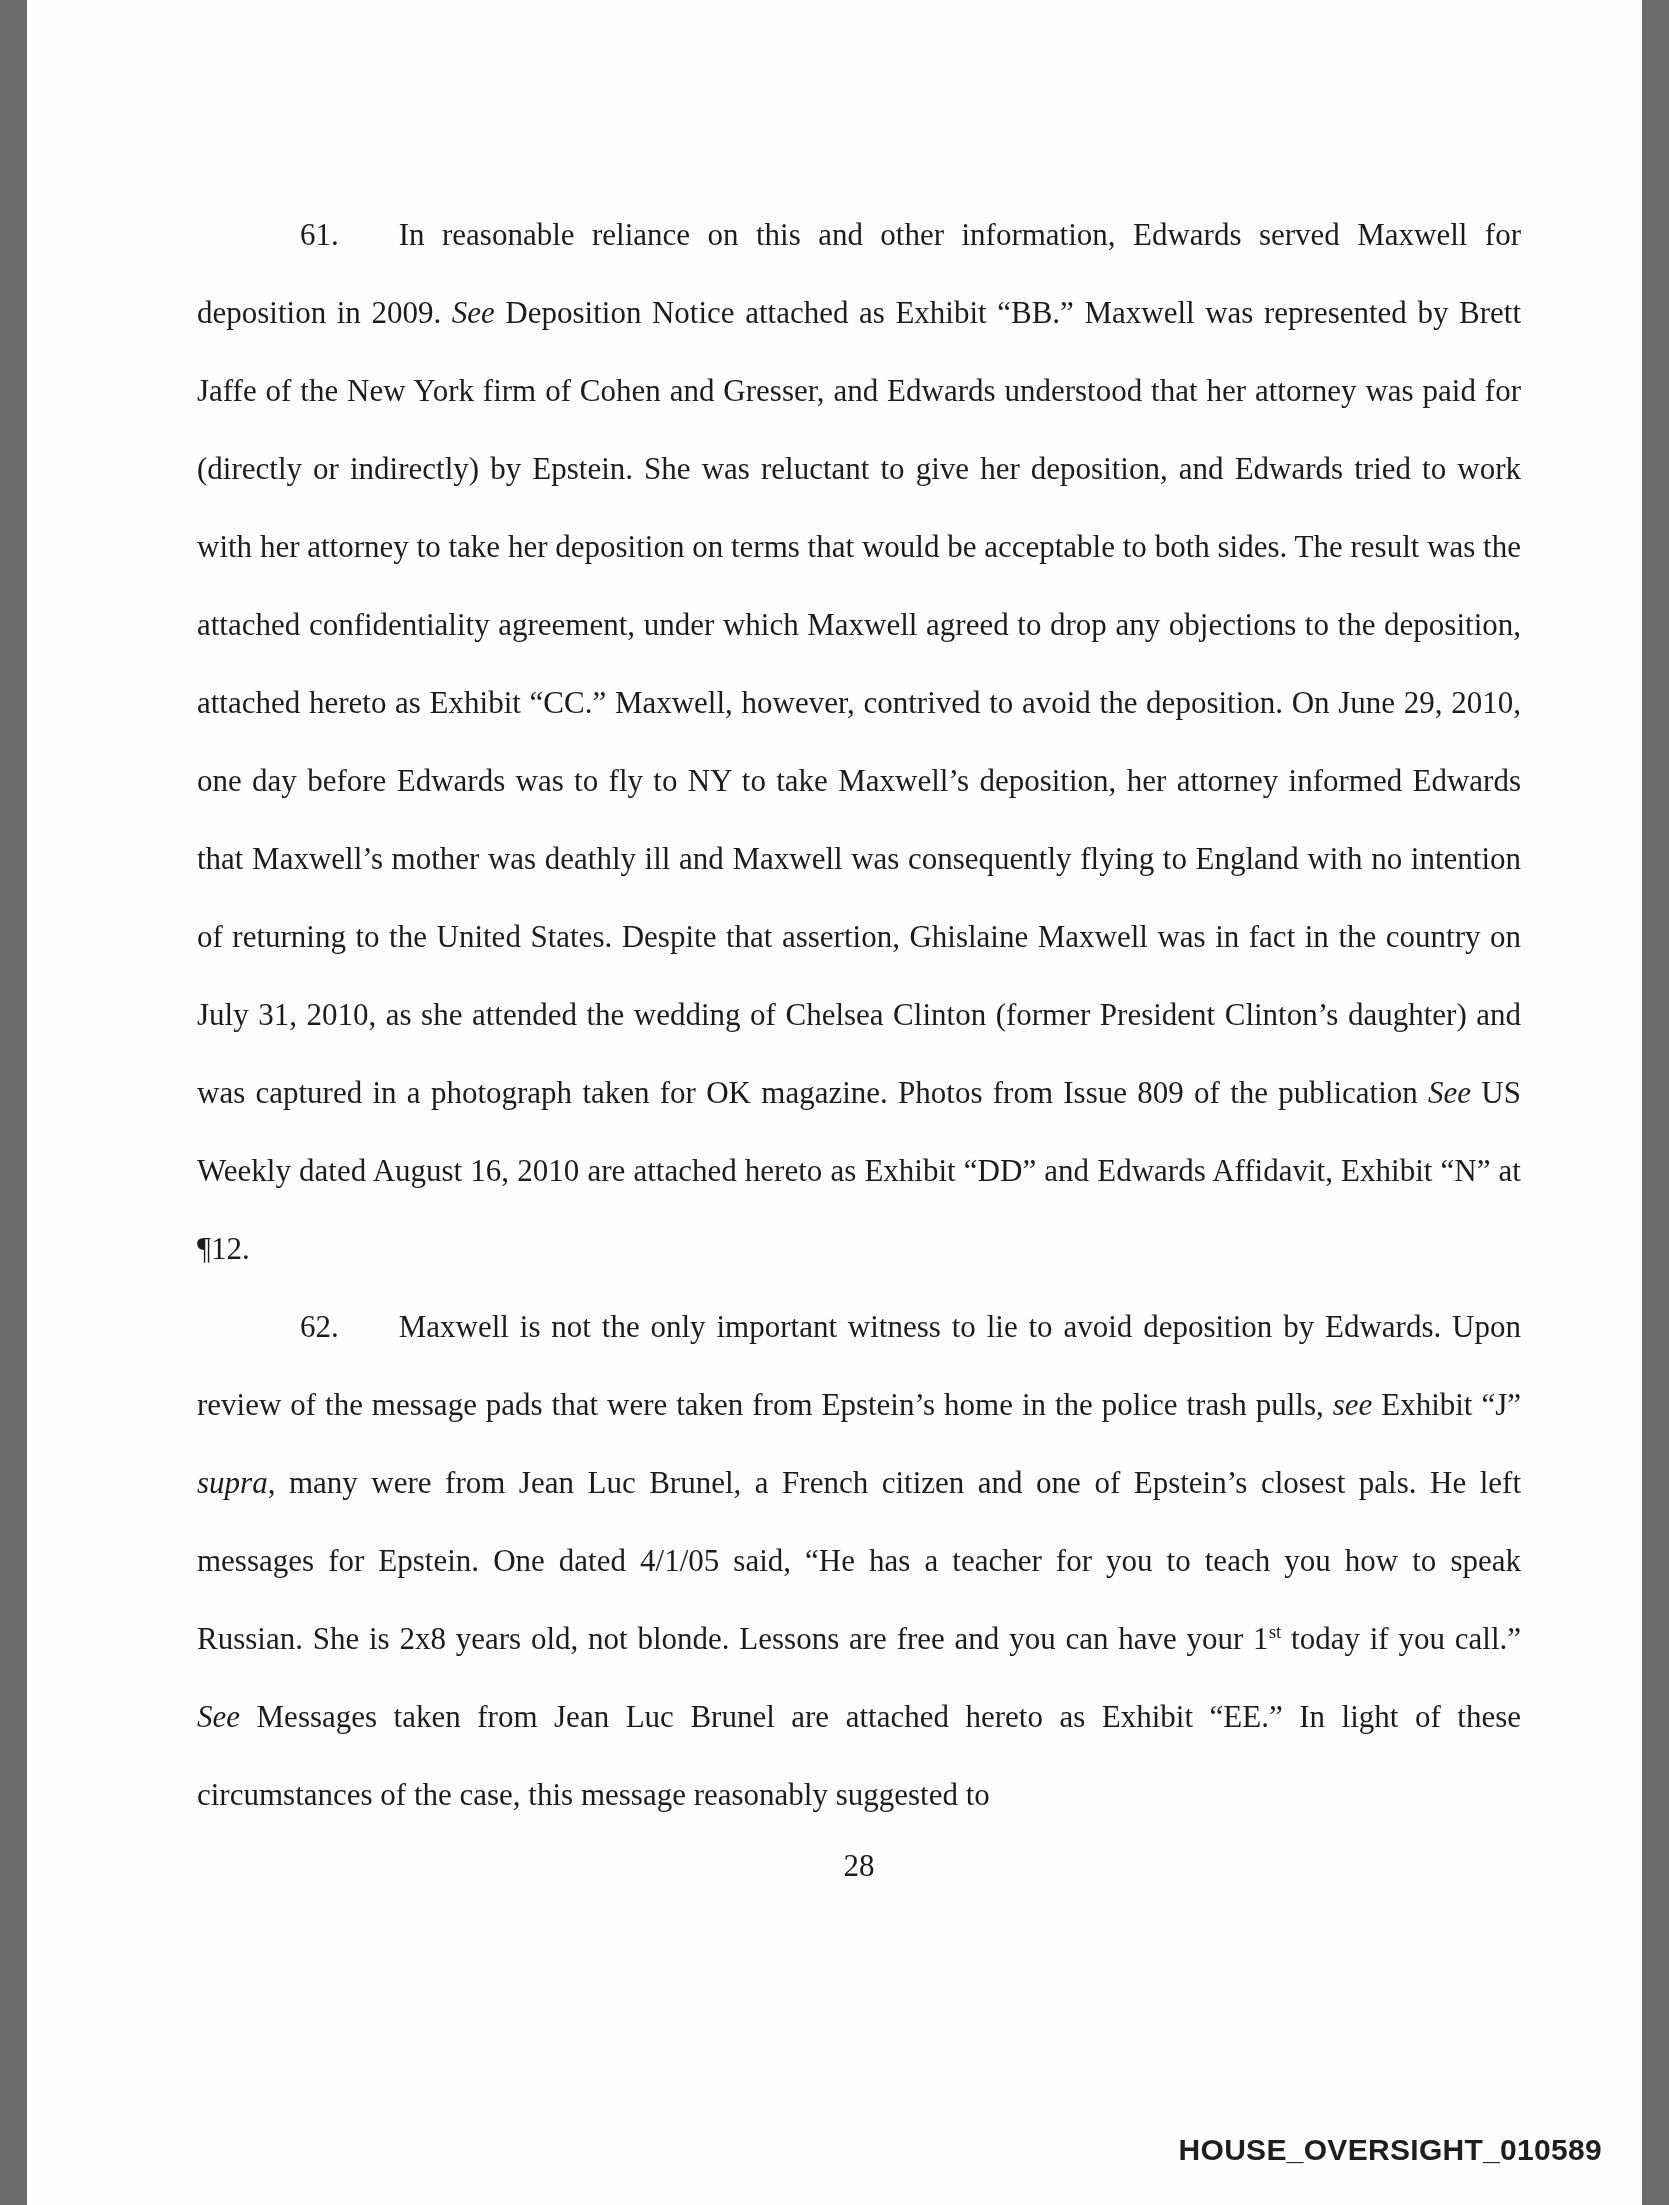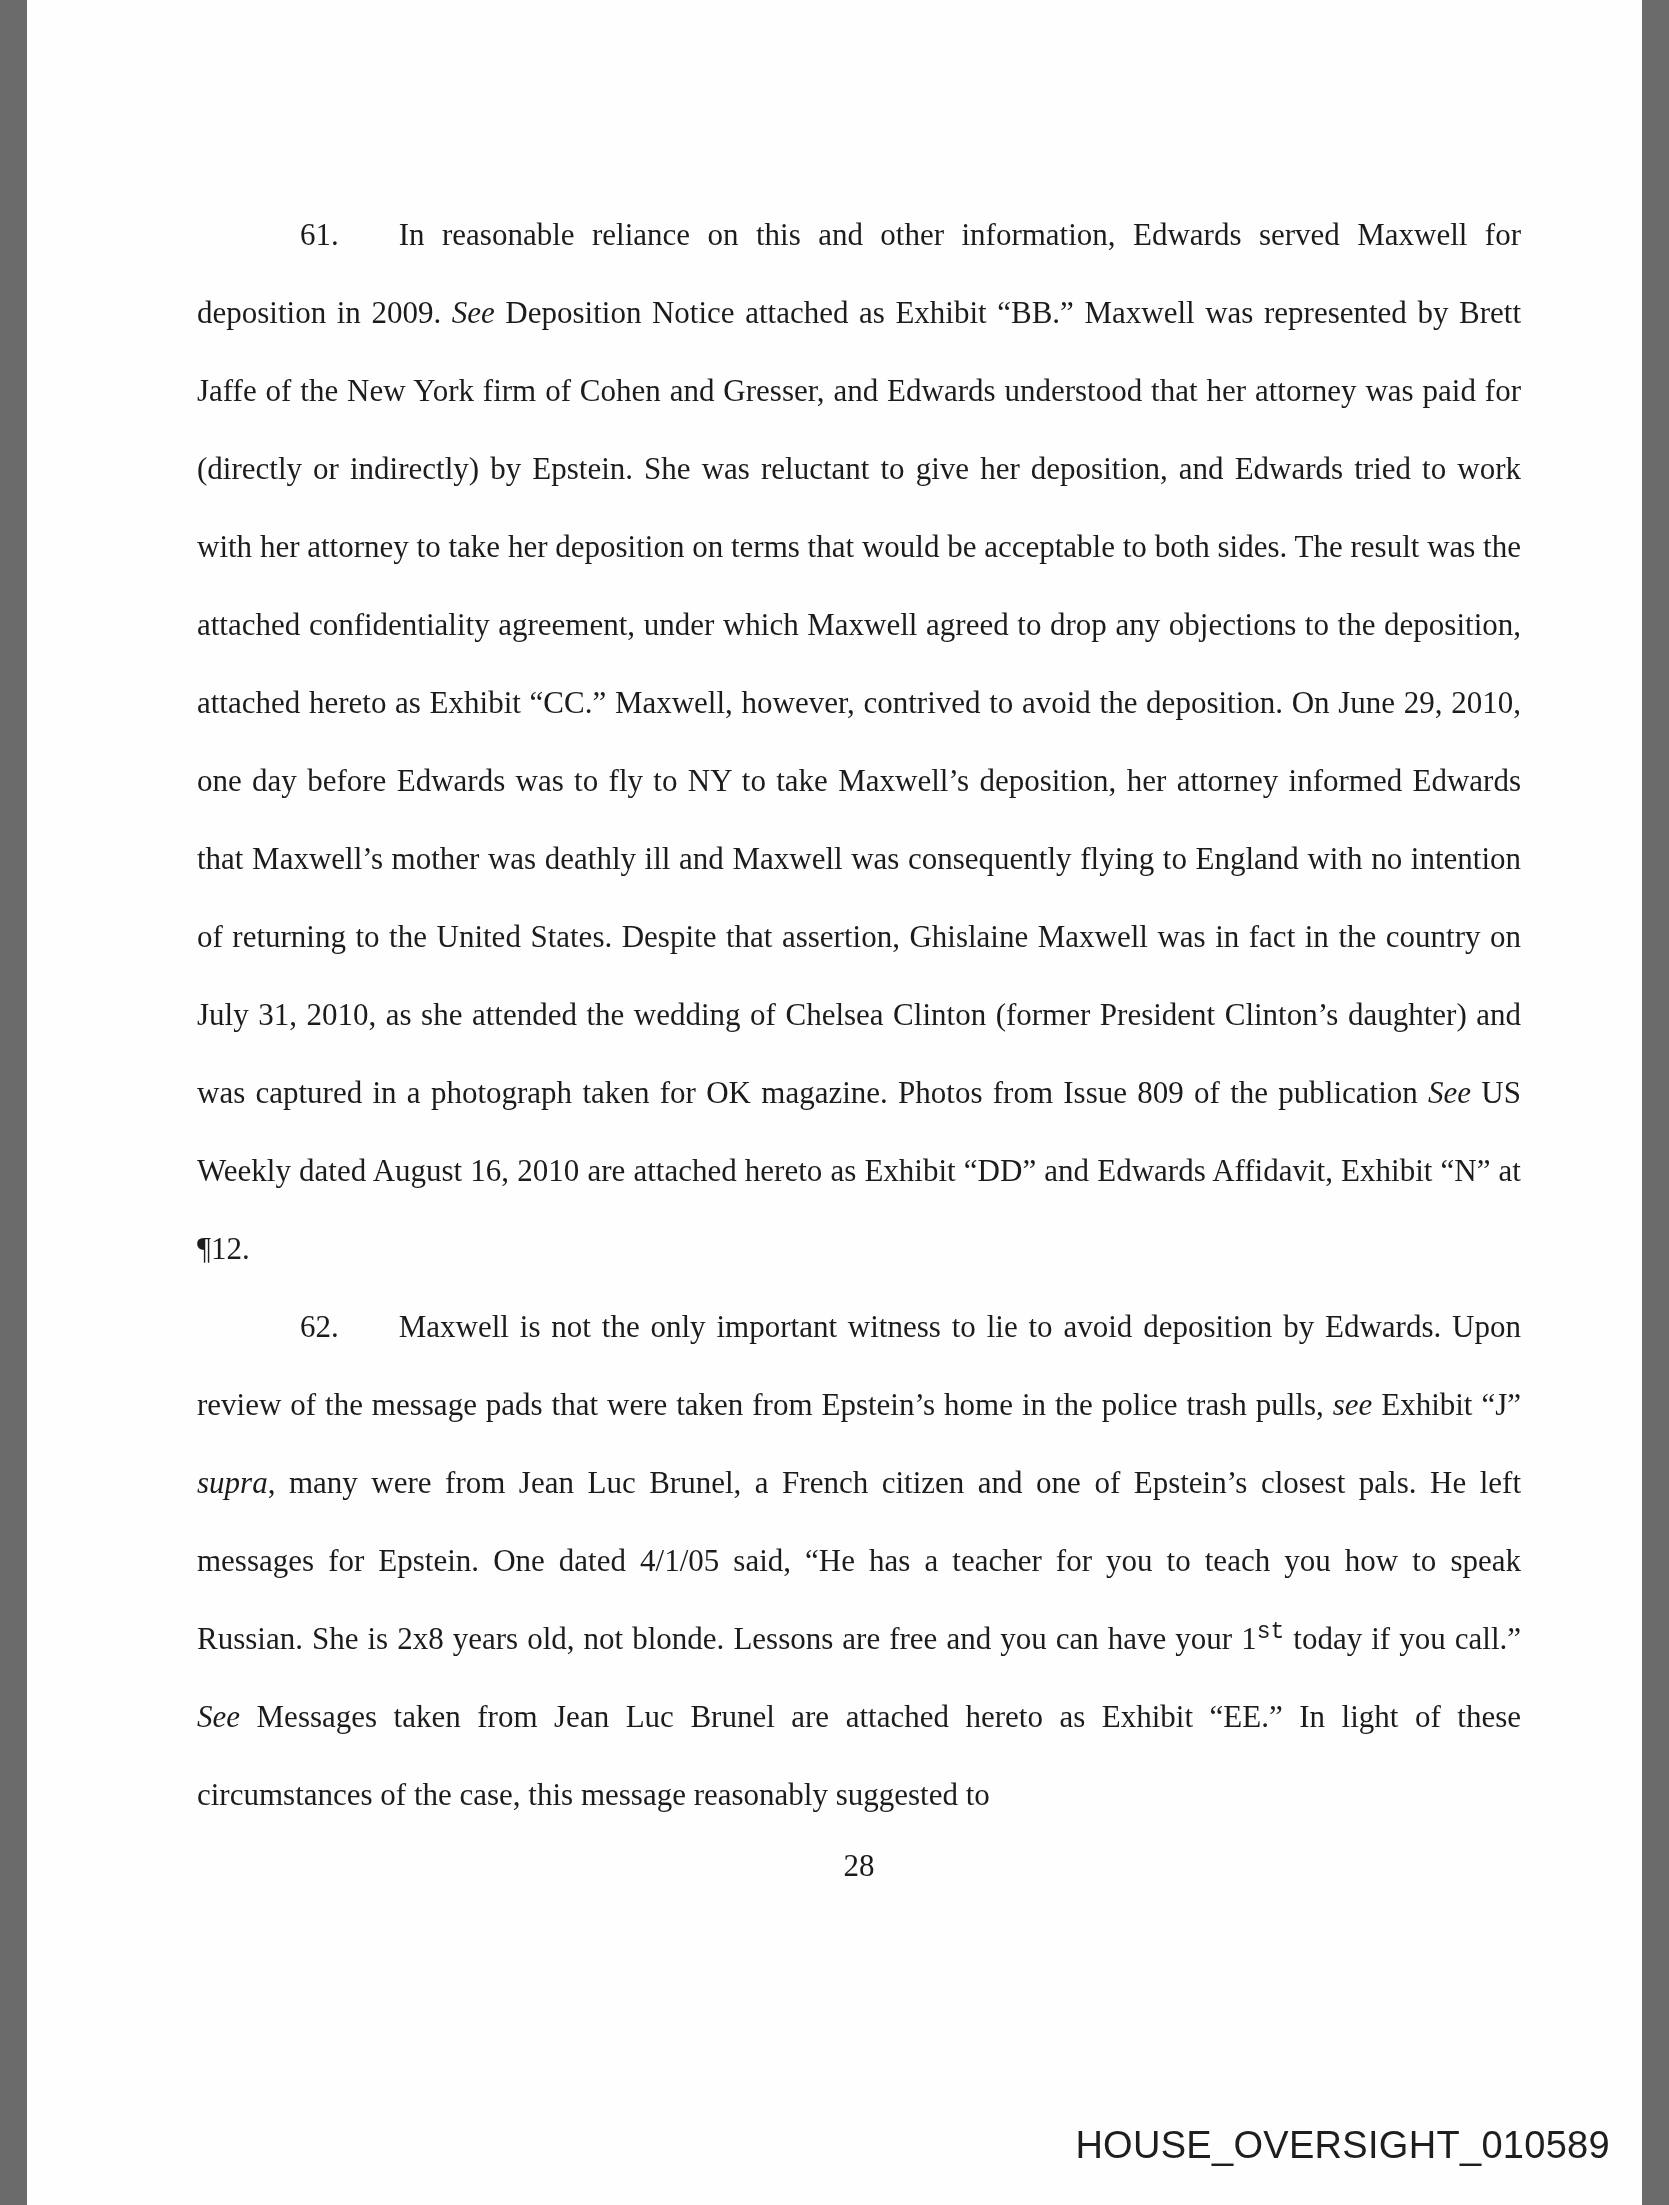--- a/index.html
+++ b/index.html
@@ -27,38 +27,38 @@
     margin: 0;
     text-indent: 103px;
   }
   .tabgap {
     display: inline-block;
     width: 60px;
   }
   .it { font-style: italic; }
   .sup {
     vertical-align: super;
-    font-size: 23px;
+    font-size: 19px;
     line-height: 0;
-    font-family: Liberation Mono, monospace;
   }
   .page-number {
     text-align: center;
     line-height: 46px;
     margin-top: 9.2px;
     text-indent: 0;
   }
   .bates {
     position: absolute;
-    right: 32px;
+    right: 40px;
     bottom: 38px;
     font-family: "Liberation Sans", sans-serif;
-    font-size: 38px;
+    font-size: 30px;
     color: #1e1e1e;
     letter-spacing: 0.3px;
+    font-weight: bold;
   }
 </style>
 </head>
 <body>
 
 <div class="page">
   <div class="content">
 
     <p class="para"><span>61.</span><span class="tabgap"></span><span>In reasonable reliance on this and other information, Edwards served Maxwell for deposition in 2009.  </span><span class="it">See</span><span> Deposition Notice attached as Exhibit “BB.”  Maxwell was represented by Brett Jaffe of the New York firm of Cohen and Gresser, and Edwards understood that her attorney was paid for (directly or indirectly) by Epstein.  She was reluctant to give her deposition, and Edwards tried to work with her attorney to take her deposition on terms that would be acceptable to both sides.  The result was the attached confidentiality agreement, under which Maxwell agreed to drop any objections to the deposition, attached hereto as Exhibit “CC.”  Maxwell, however, contrived to avoid the deposition.  On June 29, 2010, one day before Edwards was to fly to NY to take Maxwell’s deposition, her attorney informed Edwards that Maxwell’s mother was deathly ill and Maxwell was consequently flying to England with no intention of returning to the United States.  Despite that assertion, Ghislaine Maxwell was in fact in the country on July 31, 2010, as she attended the wedding of Chelsea Clinton (former President Clinton’s daughter) and was captured in a photograph taken for OK magazine. Photos from Issue 809 of the publication </span><span class="it">See</span><span> US Weekly dated August 16, 2010 are attached hereto as Exhibit “DD” and Edwards Affidavit, Exhibit “N” at ¶12.</span></p>
 

